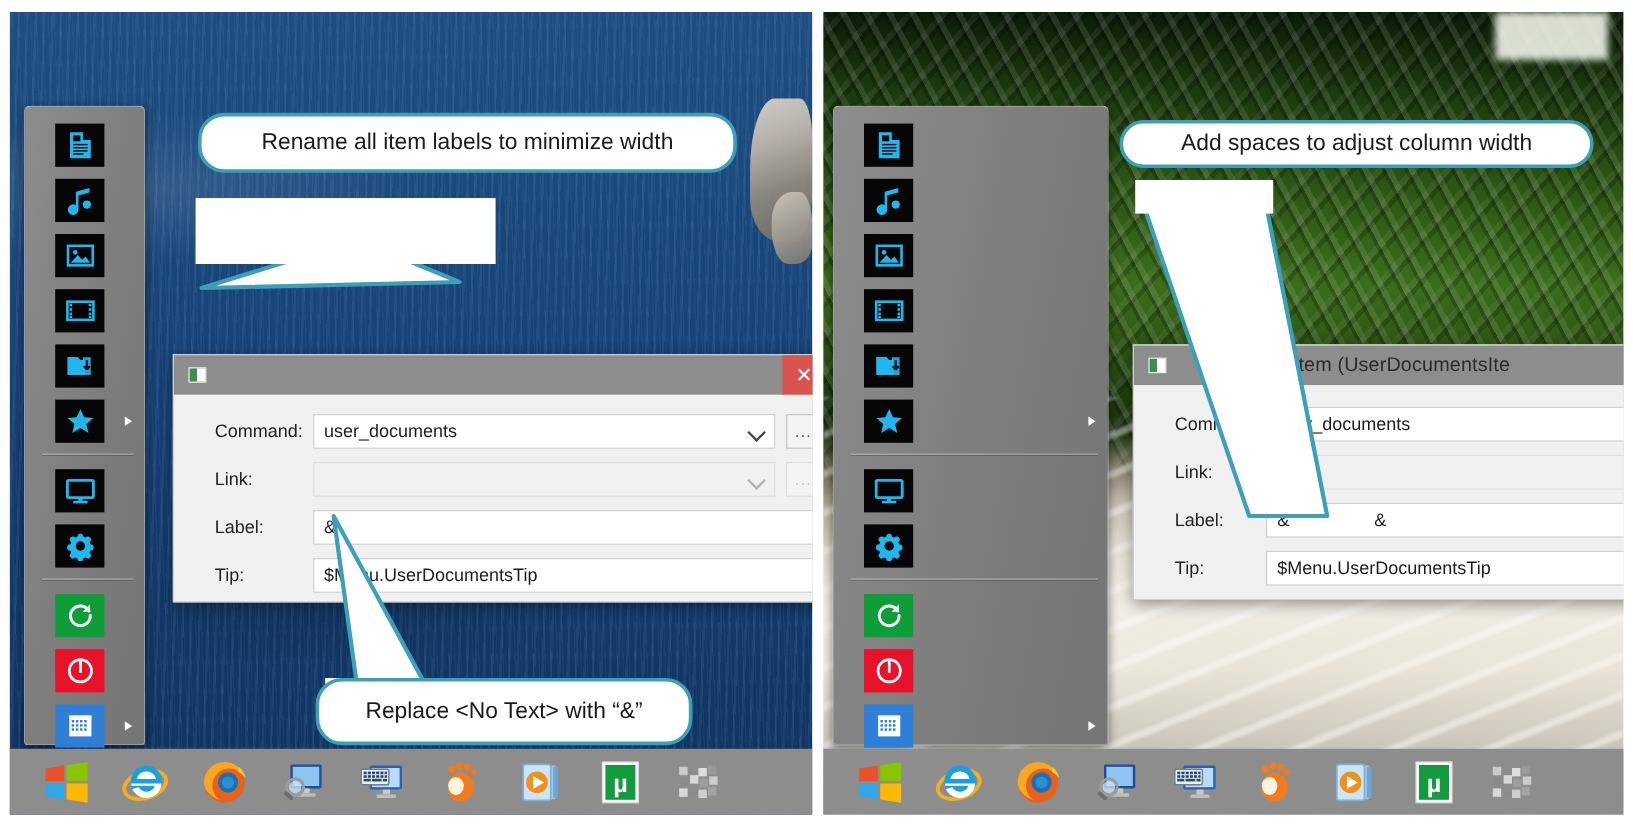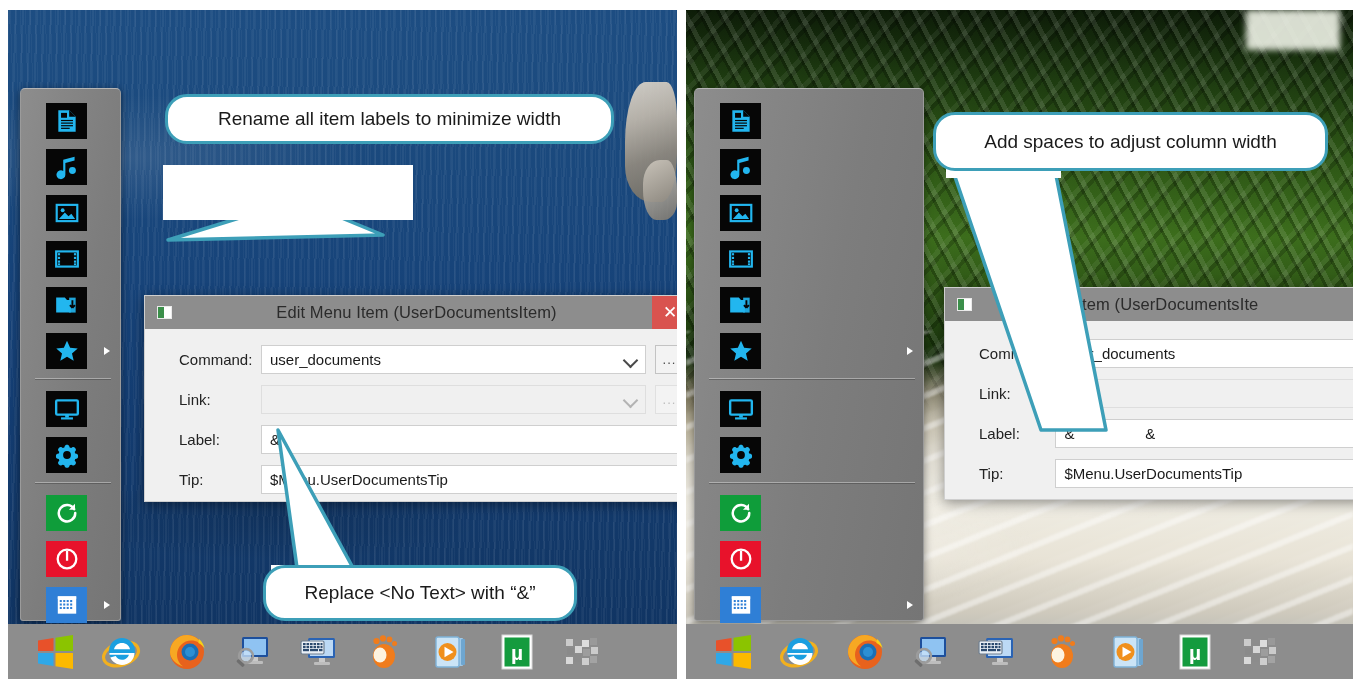--- a/index.html
+++ b/index.html
@@ -262,21 +262,20 @@
         </div>
     <div class="arrow" style="top: 258px; left: 83px;"></div>
         <div class="arrow" style="top: 512px; left: 83px;"></div>
         <div class="sep" style="top: 289px;"></div>
         <div class="sep" style="top: 393px;"></div>
       </div>
 
     <div class="dlg left-dlg">
       <div class="titlebar">
         <div class="tb-icon"></div>
-        <div class="tb-title">Edit Menu Item (UserDocumentsItem)</div>
         <div class="closebtn">✕</div>
       </div>
       <div class="dlg-body">
 
         <div class="row" style="top:16px">
           <div class="lbl">Command:</div>
           <div class="fld" style="width:385px">
             <div class="val">user_documents</div>
             <div class="caret"></div>
           </div>
@@ -628,21 +627,21 @@
         </div>
 
       </div>
     </div>
 
     <div class="callout">
       <svg width="420" height="330" style="position:absolute;left:240px;top:100px;overflow:visible">
         <polygon points="25,55 128,55 180,320 115,320" fill="#ffffff" stroke="#3d9fb8" stroke-width="3.5" stroke-linejoin="round"></polygon>
         <rect x="20" y="40" width="115" height="28" fill="#ffffff"></rect>
       </svg>
-      <div class="bubble" style="left:247px;top:102px;width:395px;height:59px">
+      <div class="bubble" style="left:247px;top:90px;width:395px;height:40px">
         <span>Add spaces to adjust column width</span>
       </div>
     </div>
 
     <div class="taskbar" id="taskbarRight">
         <div class="tb-item">
           <span>
             <svg width="40" height="40" viewBox="0 0 40 40">
               <path d="M3 8.5 18.5 6v13H3z" fill="#e8512a"></path>
               <path d="M20.5 5.7 38 3v16H20.5z" fill="#8bc400"></path>

